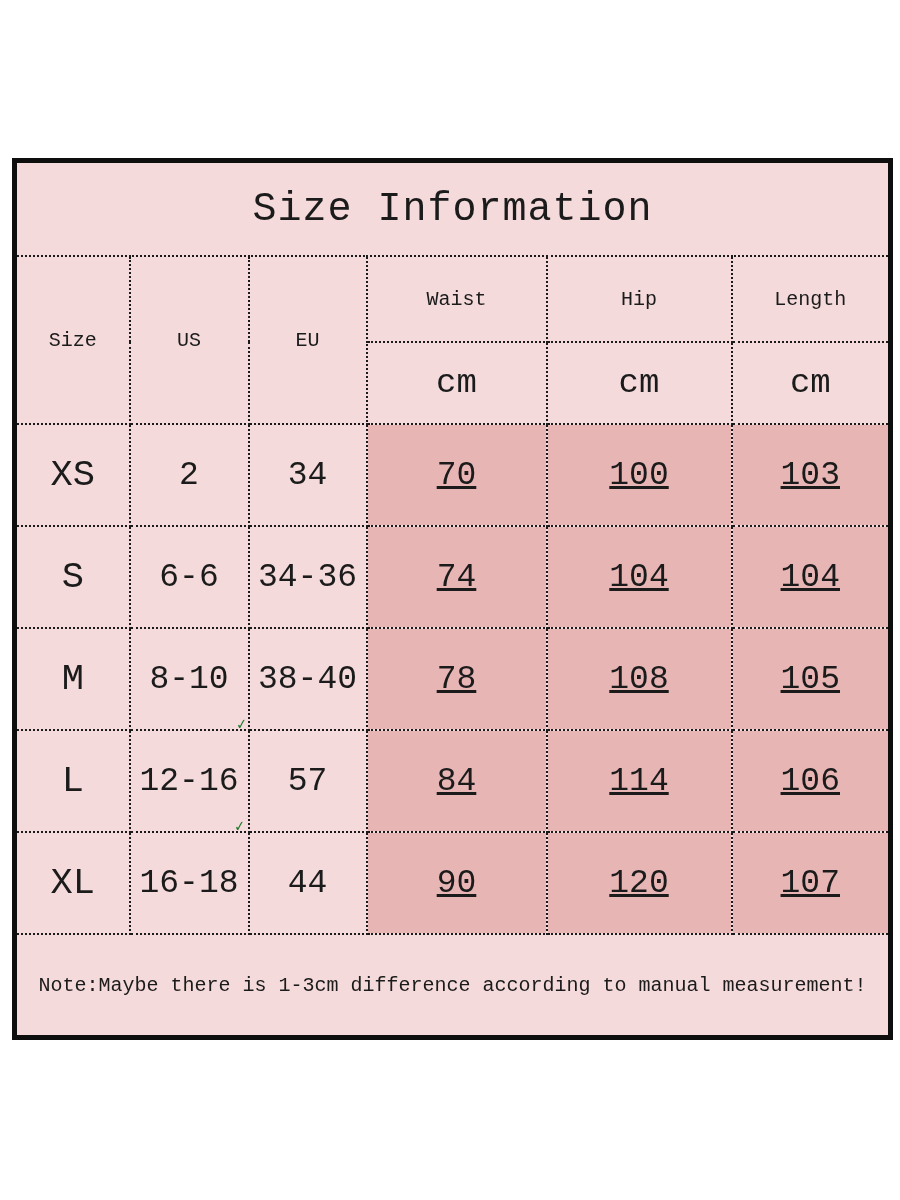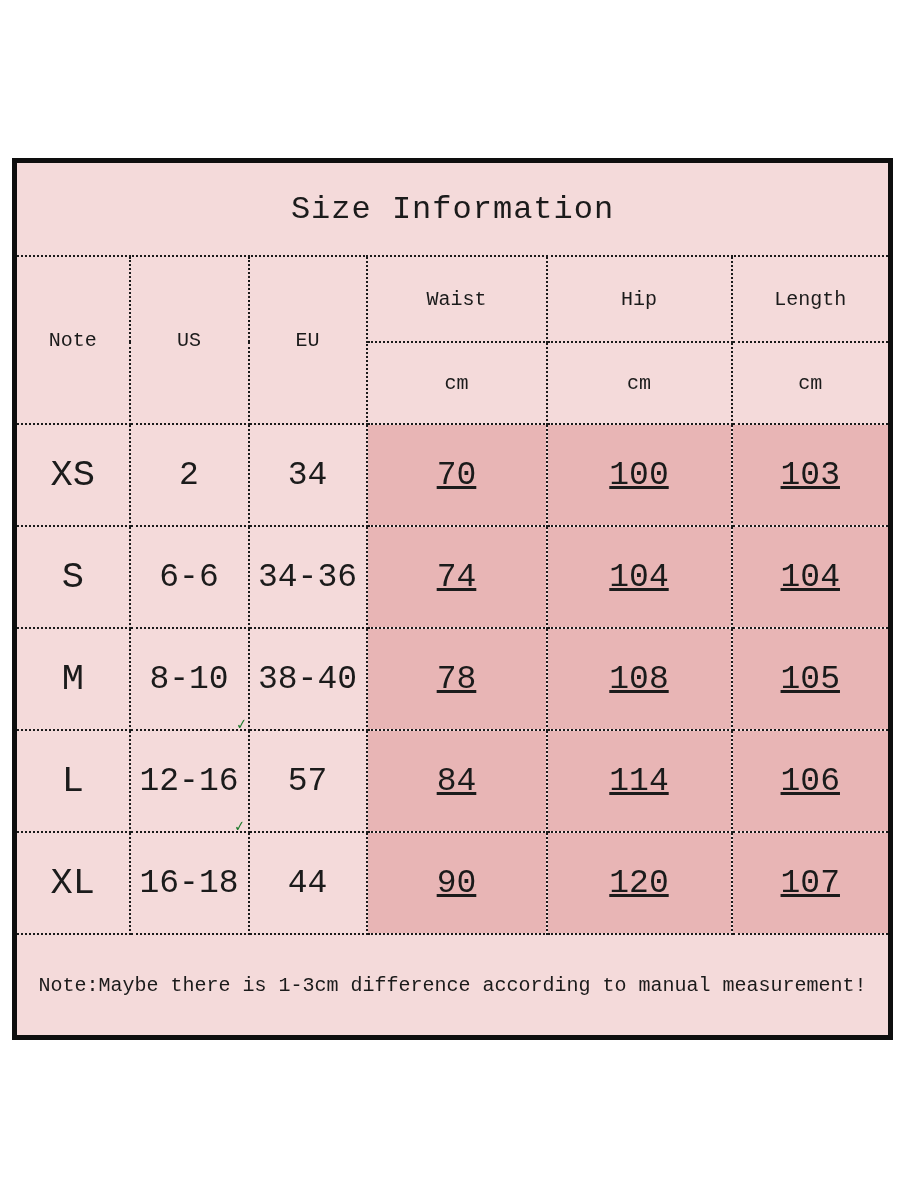--- a/index.html
+++ b/index.html
@@ -28,30 +28,30 @@
   }
   table.size-table td {
     border: 2px dotted #1a1a1a;
     text-align: center;
     vertical-align: middle;
     padding: 0;
     overflow: hidden;
   }
   tr.title-row td {
     height: 92px;
-    font-size: 32px;
+    font-size: 40px;
     letter-spacing: 1px;
   }
   tr.header-row td {
     height: 84px;
     font-size: 20px;
   }
   tr.unit-row td {
     height: 80px;
-    font-size: 20px;
+    font-size: 34px;
     text-align: center;
   }
   tr.data-row td {
     height: 100px;
     font-size: 33px;
   }
   tr.data-row td.size-col {
     font-size: 37px;
   }
   td.measure {
@@ -88,21 +88,21 @@
       <col style="width:180px">
       <col style="width:185px">
       <col style="width:159px">
     </colgroup>
     <tbody>
       <tr class="title-row">
         <td colspan="6">Size Information</td>
       </tr>
 
       <tr class="header-row">
-        <td rowspan="2">Note</td>
+        <td rowspan="2">Size</td>
         <td rowspan="2">US</td>
         <td rowspan="2">EU</td>
         <td>Waist</td>
         <td>Hip</td>
         <td>Length</td>
       </tr>
 
       <tr class="unit-row">
         <td>cm</td>
         <td>cm</td>

